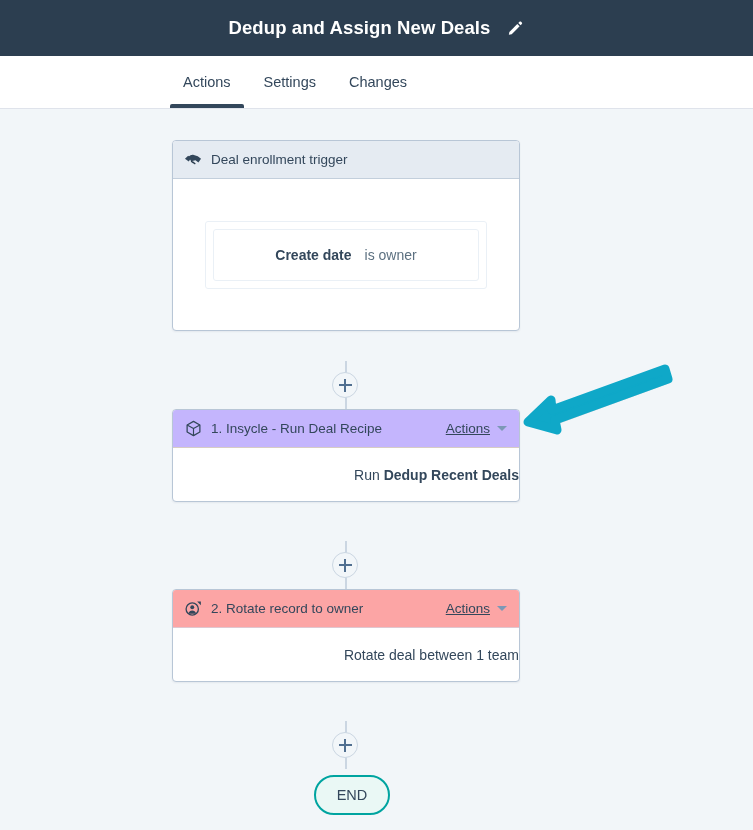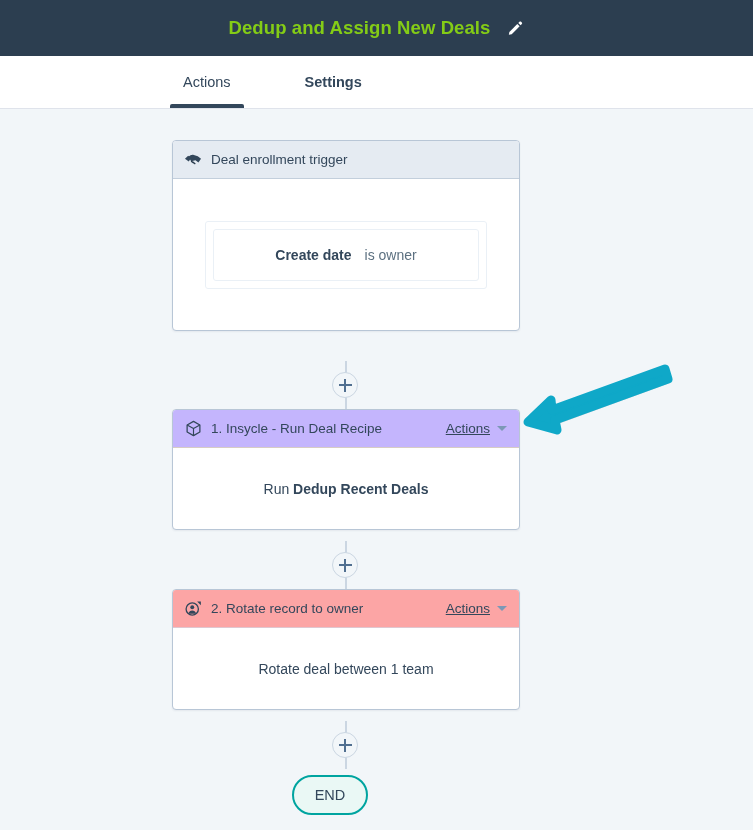--- a/index.html
+++ b/index.html
@@ -22,21 +22,21 @@
     height: 56px;
     background: #2c3e50;
     display: flex;
     align-items: center;
     justify-content: center;
     gap: 14px;
     position: relative;
     z-index: 5;
   }
   .topbar-title {
-    color: #84cc16;
+    color: #ffffff;
     font-size: 18.5px;
     font-weight: bold;
     letter-spacing: 0.1px;
   }
   .pencil-btn {
     width: 20px;
     height: 20px;
     display: flex;
     align-items: center;
     justify-content: center;
@@ -59,21 +59,21 @@
     height: 100%;
     display: flex;
     align-items: center;
     justify-content: center;
     font-size: 14.5px;
     color: #33475b;
     cursor: pointer;
     position: relative;
     padding: 0 2px;
   }
-  .tab + .tab { margin-left: 70px; font-weight: bold; }
+  .tab + .tab { margin-left: 29px; }
   .tab.active::after {
     content: "";
     position: absolute;
     left: -11px;
     right: -11px;
     bottom: 0;
     height: 4px;
     border-radius: 2px 2px 0 0;
     background: #33475b;
   }
@@ -181,21 +181,21 @@
     display: flex;
     align-items: center;
     justify-content: center;
     font-size: 14px;
     color: #5c7080;
     background: #fff;
     gap: 9px;
   }
   .filter-inner .strong { font-weight: bold; color: #33475b; margin-right: 4px; }
 
-  .step-body { height: 81px; }
+  .step-body { height: 53px; justify-content: flex-end; }
 
   
   .plus {
     position: absolute;
     left: 160px;
     width: 26px;
     height: 26px;
     border-radius: 50%;
     background: #f2f6f9;
     border: 1px solid #cbd6e2;
@@ -204,21 +204,21 @@
     justify-content: center;
     cursor: pointer;
     z-index: 2;
   }
   .plus .bar-h { position:absolute; width: 13px; height: 2px; background: #516f90; }
   .plus .bar-v { position:absolute; width: 2px; height: 13px; background: #516f90; }
 
   
   .end-node {
     position: absolute;
-    left: 120px;
+    left: 142px;
     width: 76px;
     height: 40px;
     border: 2px solid #00a4a0;
     border-radius: 20px;
     background: #eaf8f5;
     display: flex;
     align-items: center;
     justify-content: center;
     font-size: 14.5px;
     color: #33475b;
@@ -247,20 +247,23 @@
     </svg>
   </div>
 </div>
 
 <div class="tabbar">
   <div class="tab active">
     <span>Actions</span>
   </div>
   <div class="tab">
     <span>Settings</span>
+  </div>
+  <div class="tab">
+    <span>Changes</span>
   </div>
 </div>
 
 <div class="canvas">
   <div class="flow">
 
     <div class="connector" style="top:221px; height:48px;"></div>
     <div class="connector" style="top:401px; height:48px;"></div>
     <div class="connector" style="top:581px; height:48px;"></div>
 

